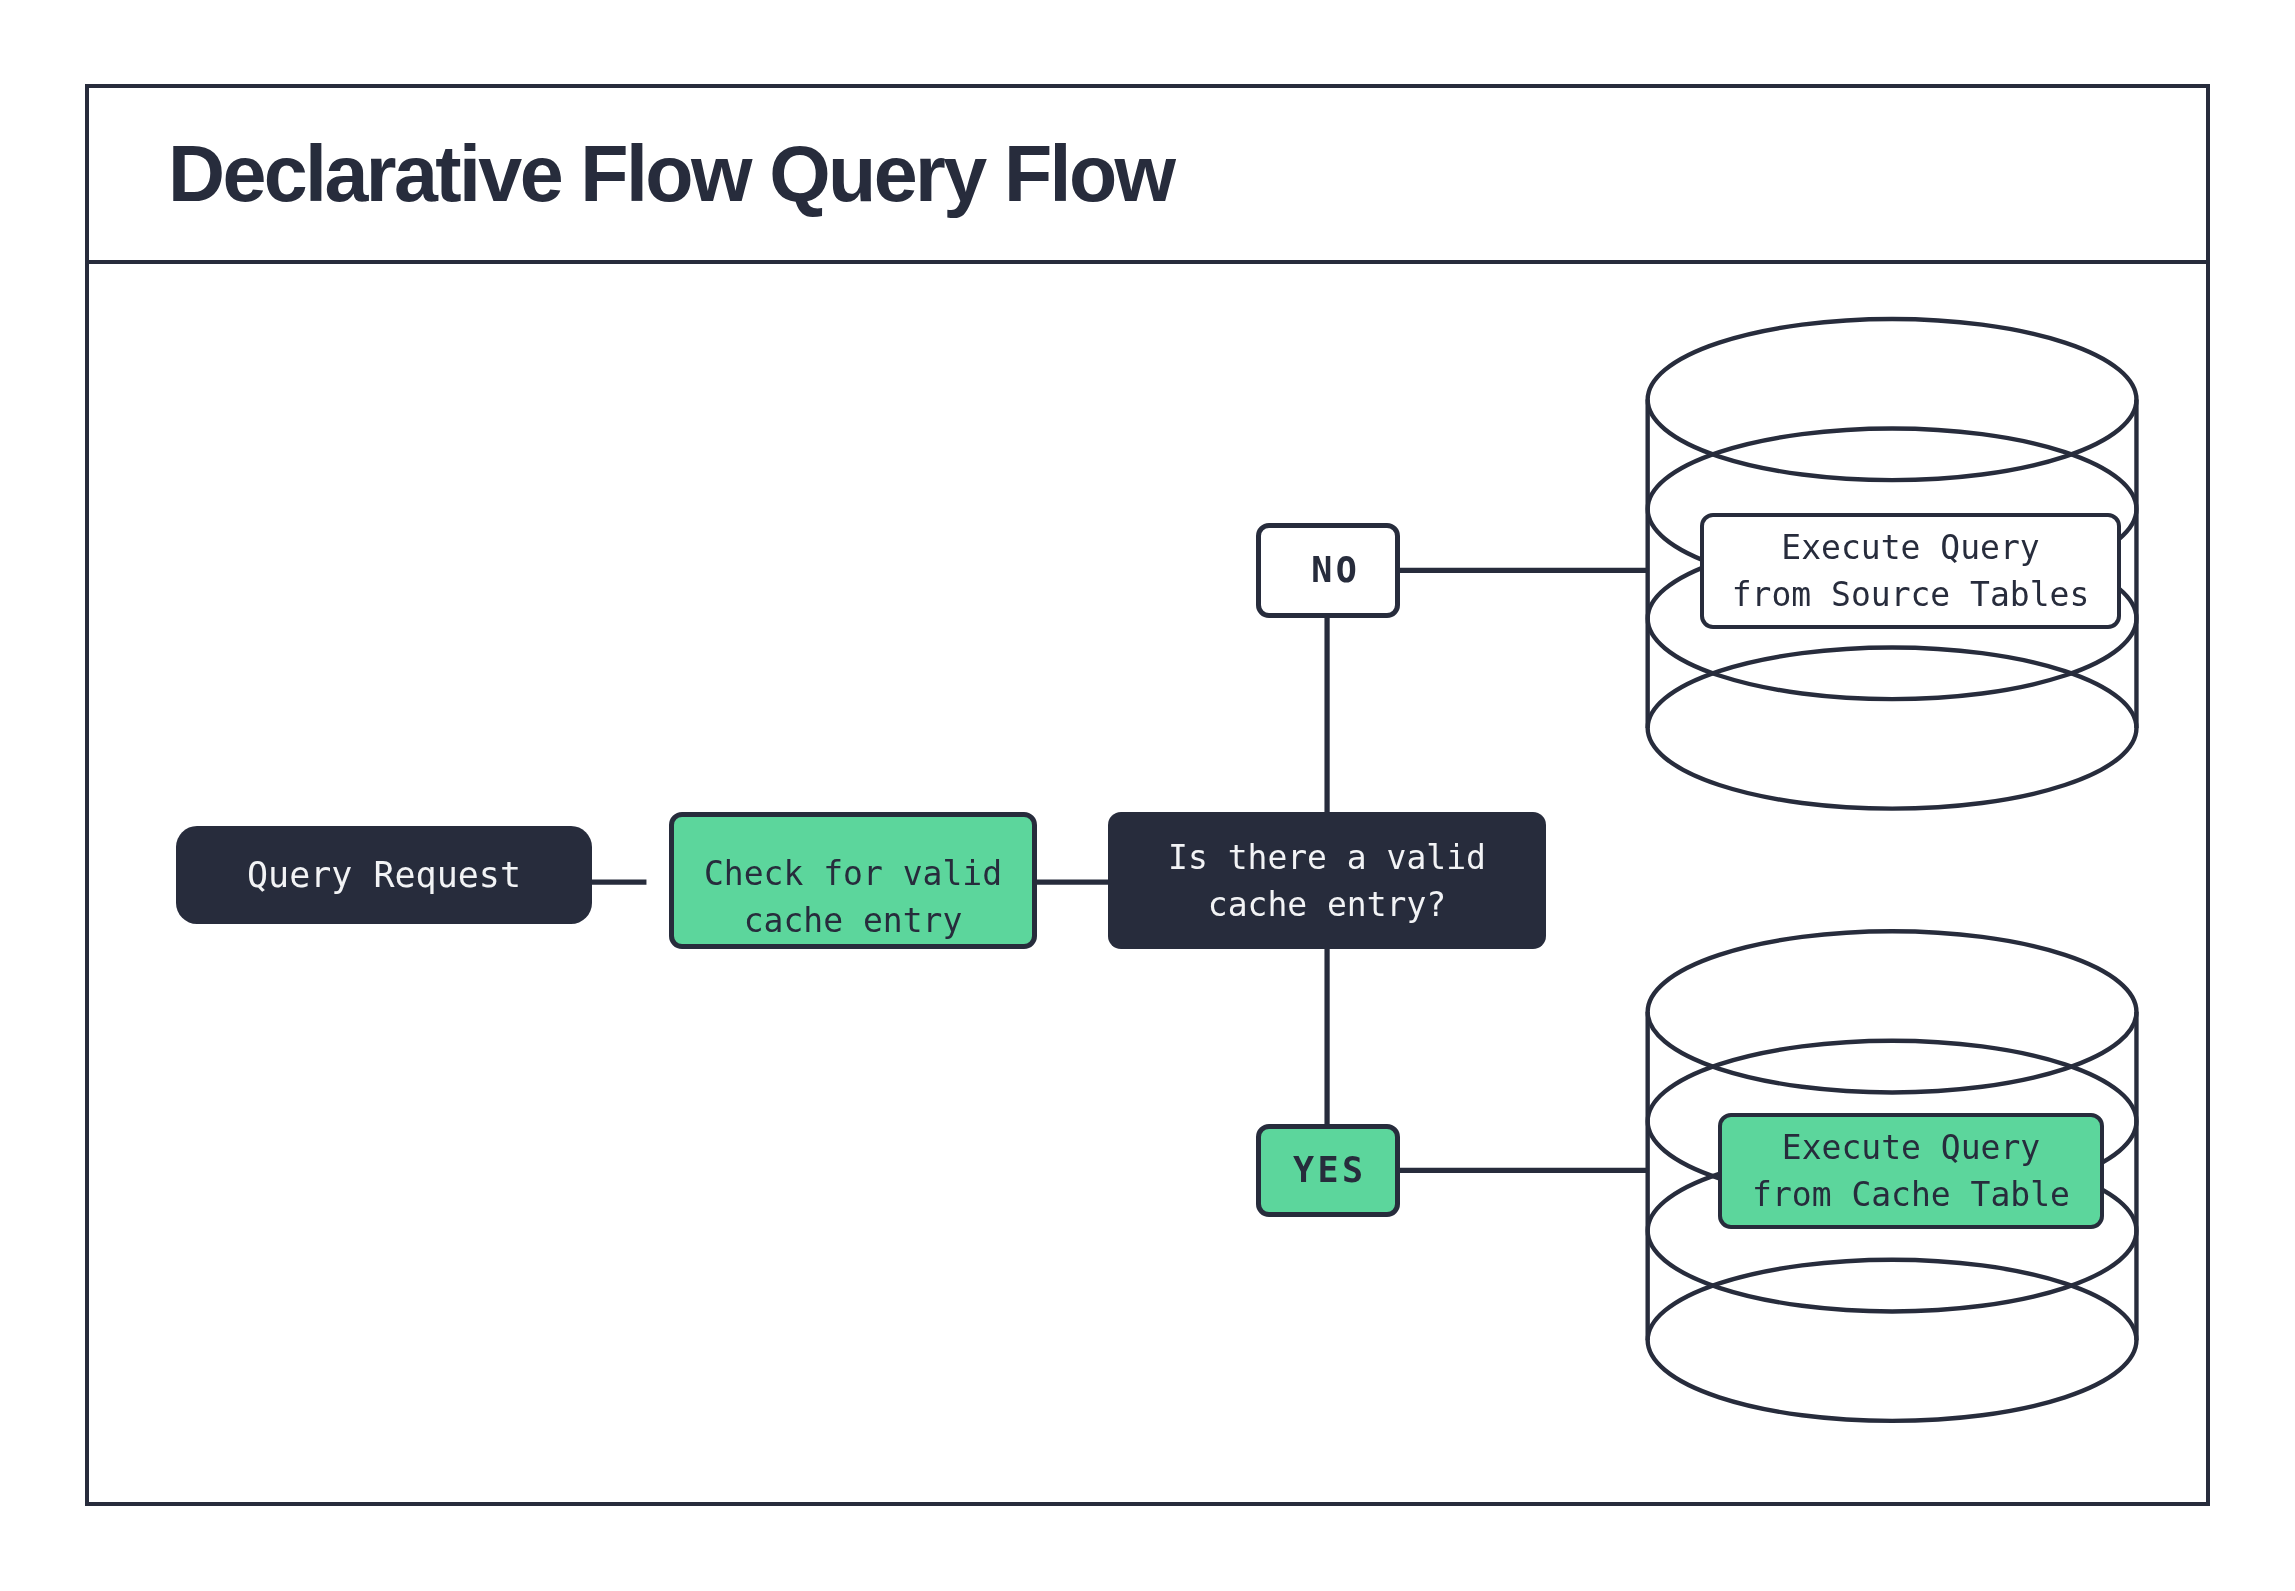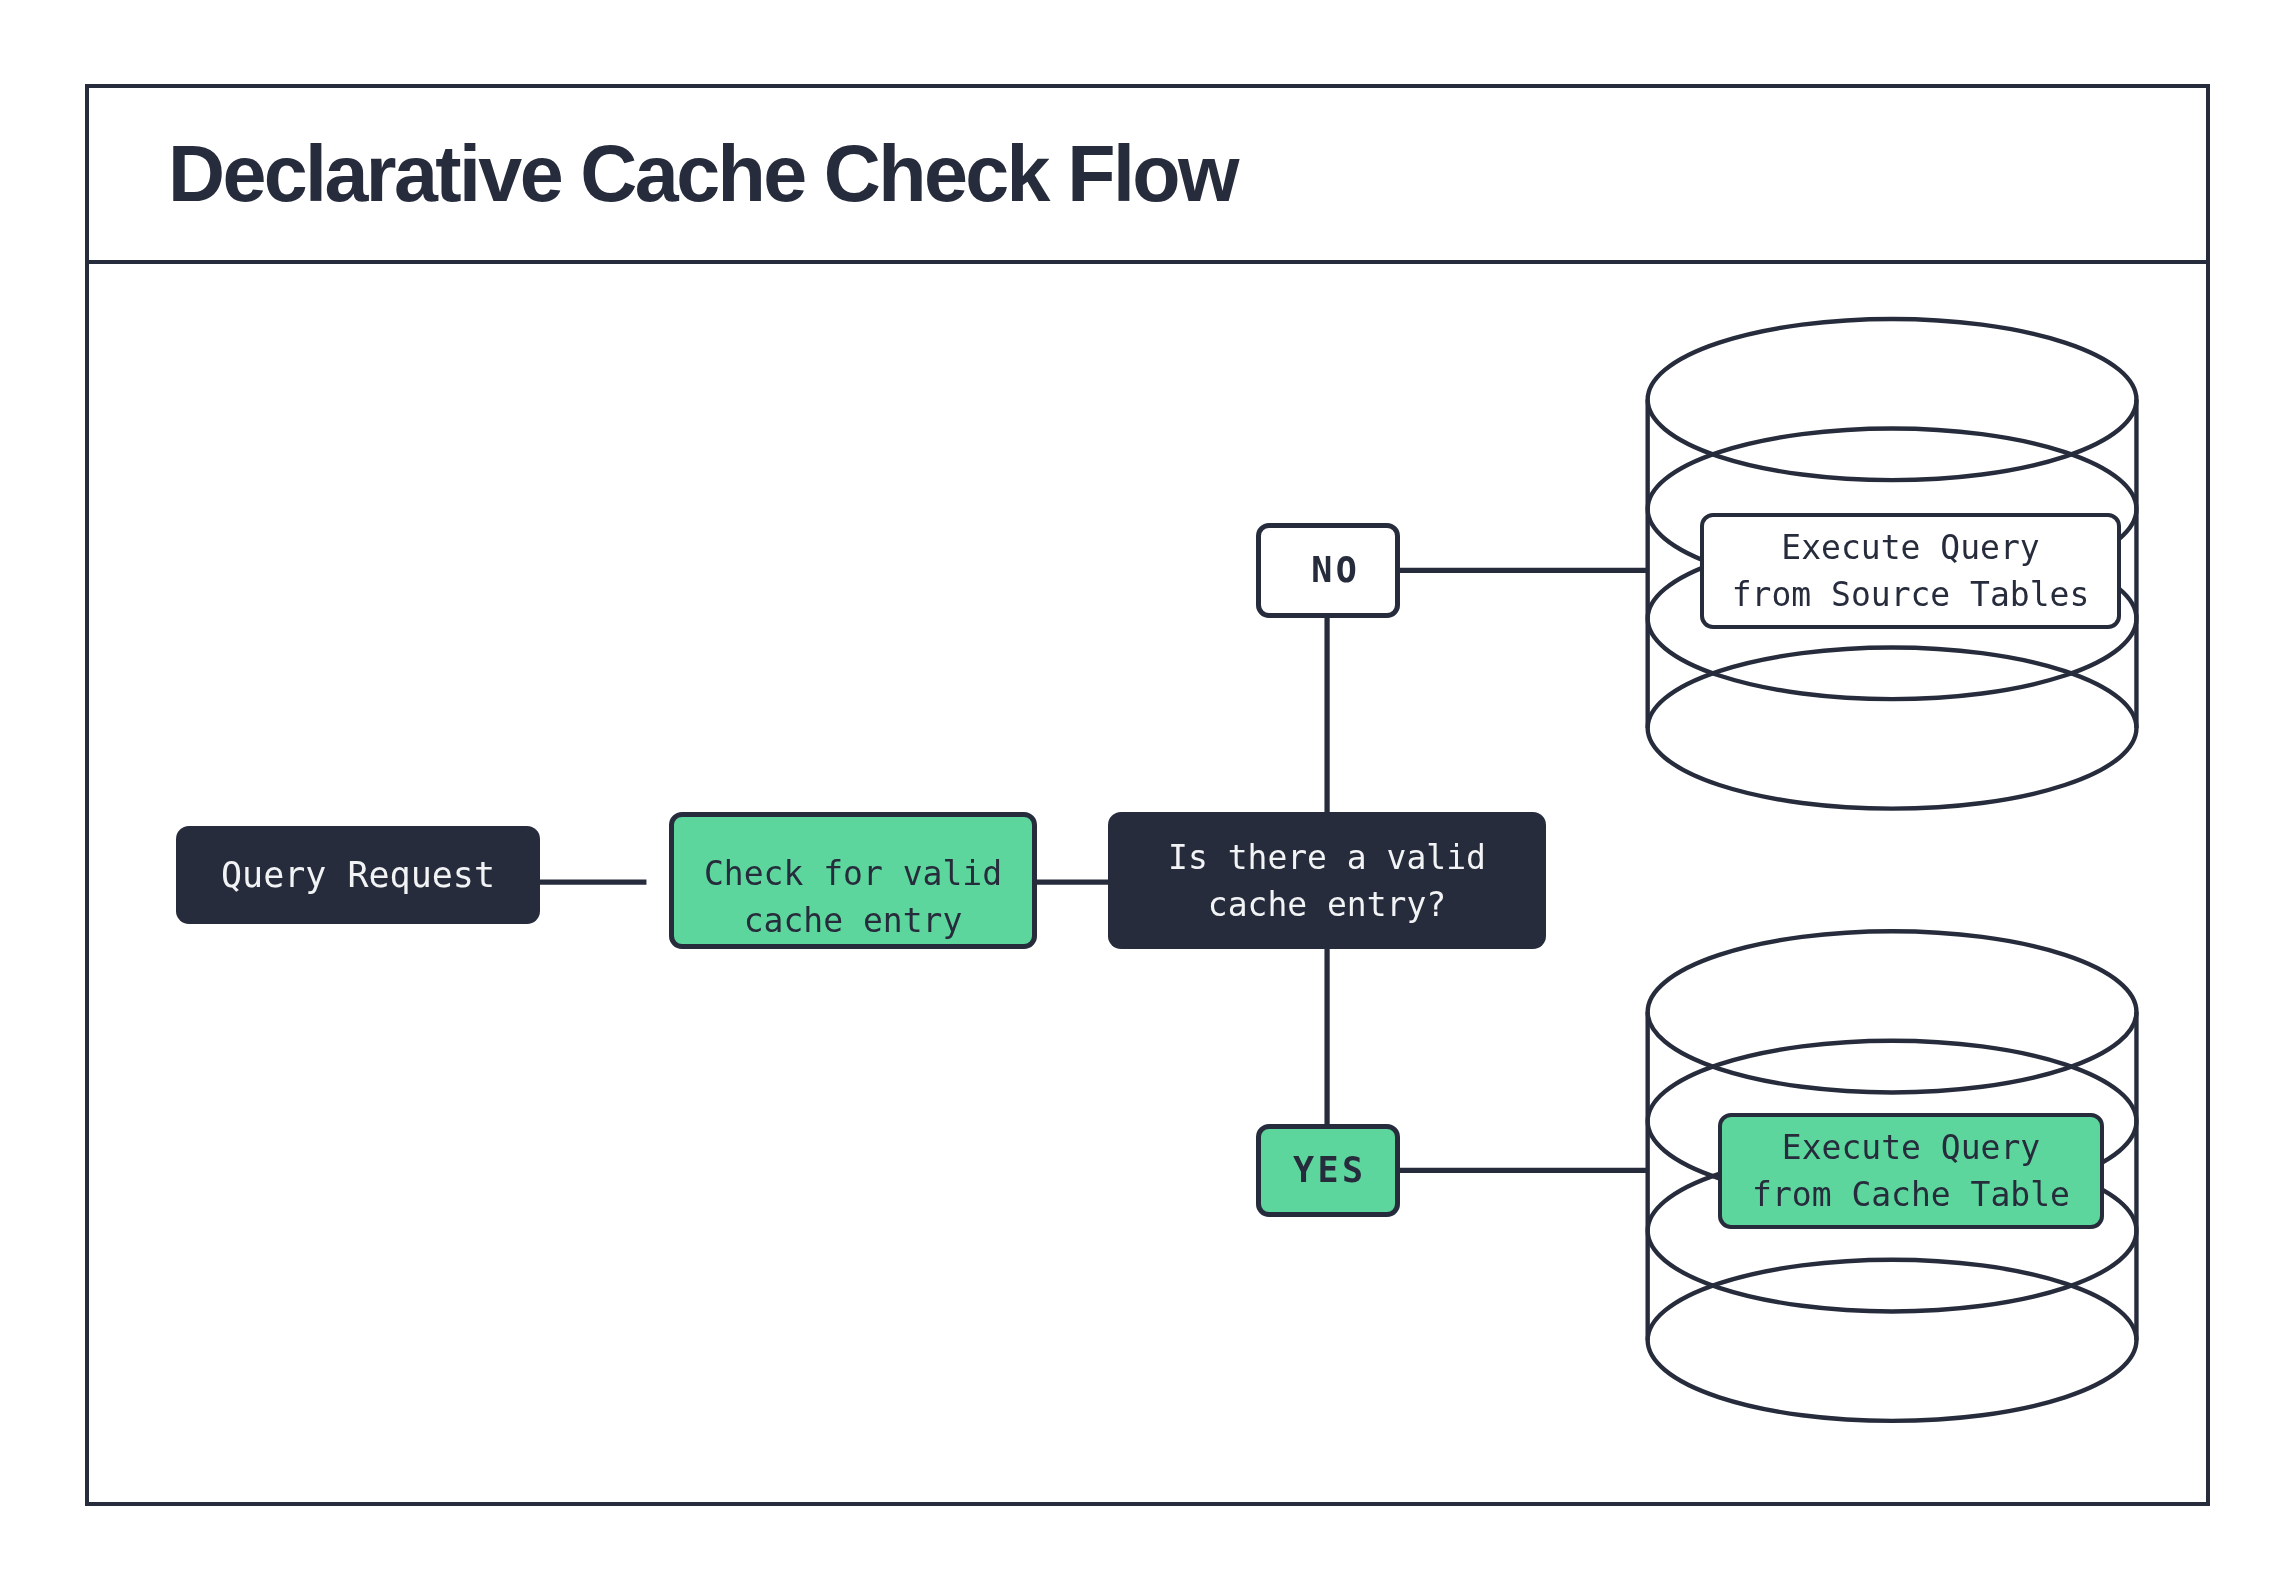--- a/index.html
+++ b/index.html
@@ -62,21 +62,21 @@
     letter-spacing:3.5px;
     text-indent:3.5px;
   }
 </style>
 </head>
 <body>
 
 <div class="canvas">
   <div class="frame">
     <div class="frame-header">
-      <div class="title">Declarative Cache Check Flow</div>
+      <div class="title">Declarative Flow Query Flow</div>
     </div>
   </div>
 
   <svg class="layer" viewBox="0 0 2620 1816">
 
     <g>
       <line class="wire" x1="607" y1="1007" x2="738" y2="1007"></line>
       <line class="wire" x1="1178" y1="1007" x2="1265" y2="1007"></line>
       <line class="wire" x1="1515" y1="705" x2="1515" y2="927"></line>
       <line class="wire" x1="1515" y1="1083" x2="1515" y2="1283"></line>
@@ -96,21 +96,21 @@
     <g>
       <line class="cyl" x1="1881" y1="1155" x2="1881" y2="1530"></line>
       <line class="cyl" x1="2439" y1="1155" x2="2439" y2="1530"></line>
       <ellipse class="cyl" cx="2160" cy="1530" rx="279" ry="92"></ellipse>
       <ellipse class="cyl" cx="2160" cy="1405" rx="279" ry="92"></ellipse>
       <ellipse class="cyl" cx="2160" cy="1280" rx="279" ry="92"></ellipse>
       <ellipse class="cyl" cx="2160" cy="1155" rx="279" ry="92"></ellipse>
     </g>
   </svg>
 
-  <div class="node dark" style="left:176px;top:826px;width:364px;height:98px;font-size:35px;">
+  <div class="node dark" style="left:176px;top:826px;width:416px;height:98px;font-size:35px;border-radius:21px;">
     <div>Query Request</div>
   </div>
 
   <div class="node green" style="left:669px;top:812px;width:368px;height:137px;justify-content:flex-end;">
     <div>Check for valid</div>
     <div>cache entry</div>
   </div>
 
   <div class="node dark" style="left:1108px;top:812px;width:438px;height:137px;">
     <div>Is there a valid</div>

